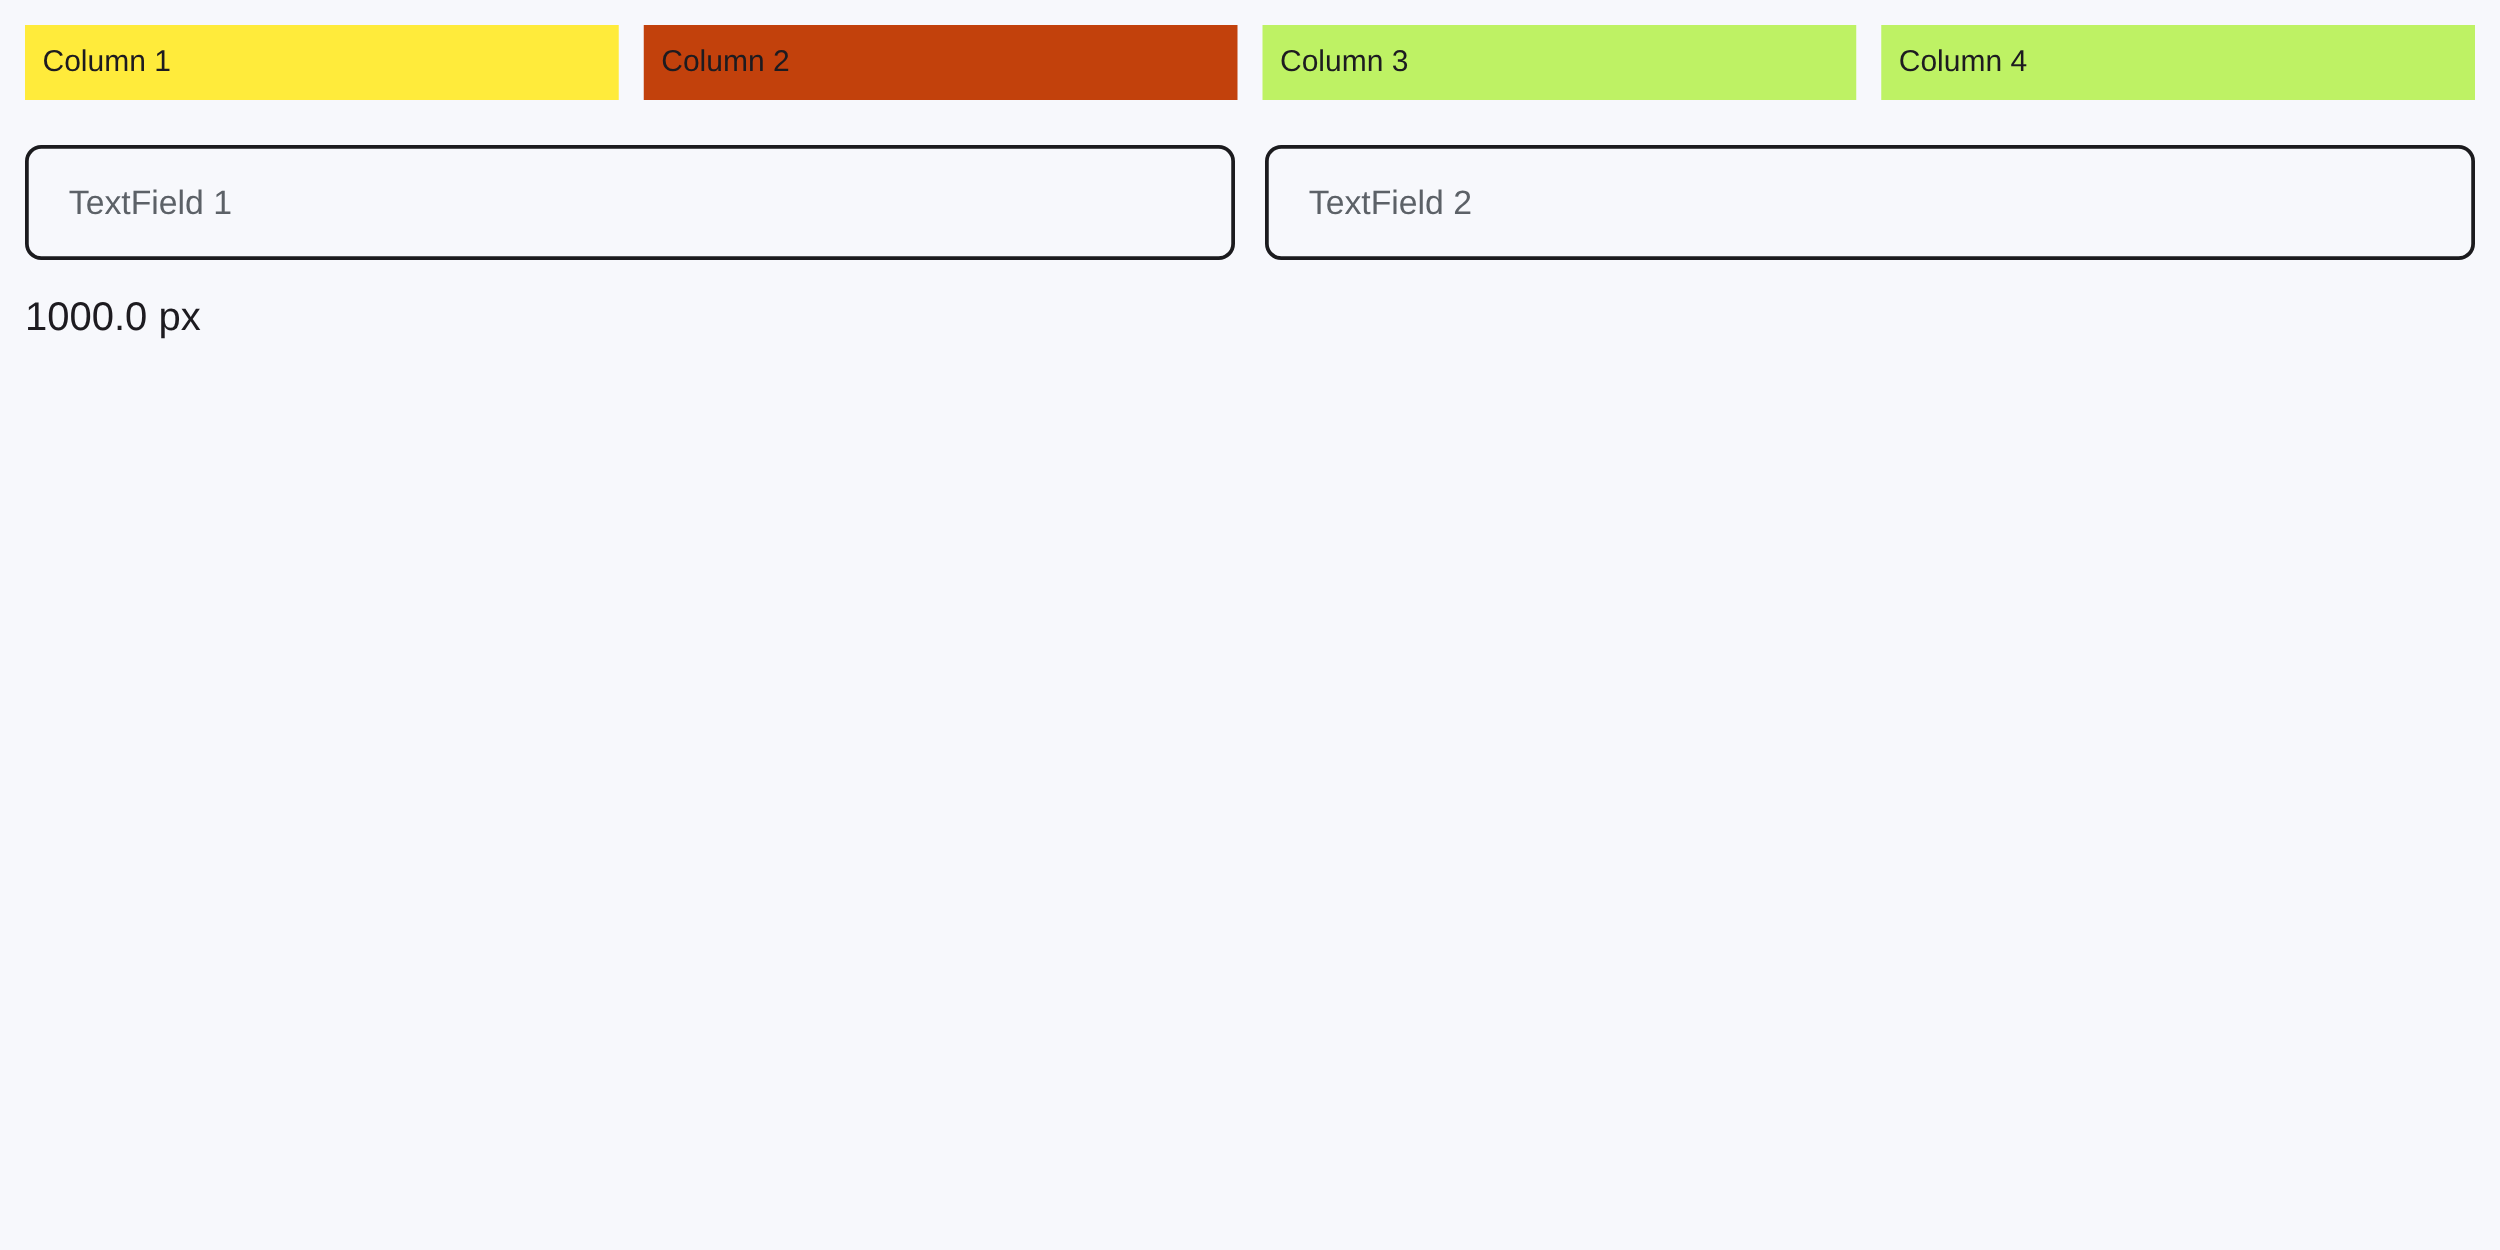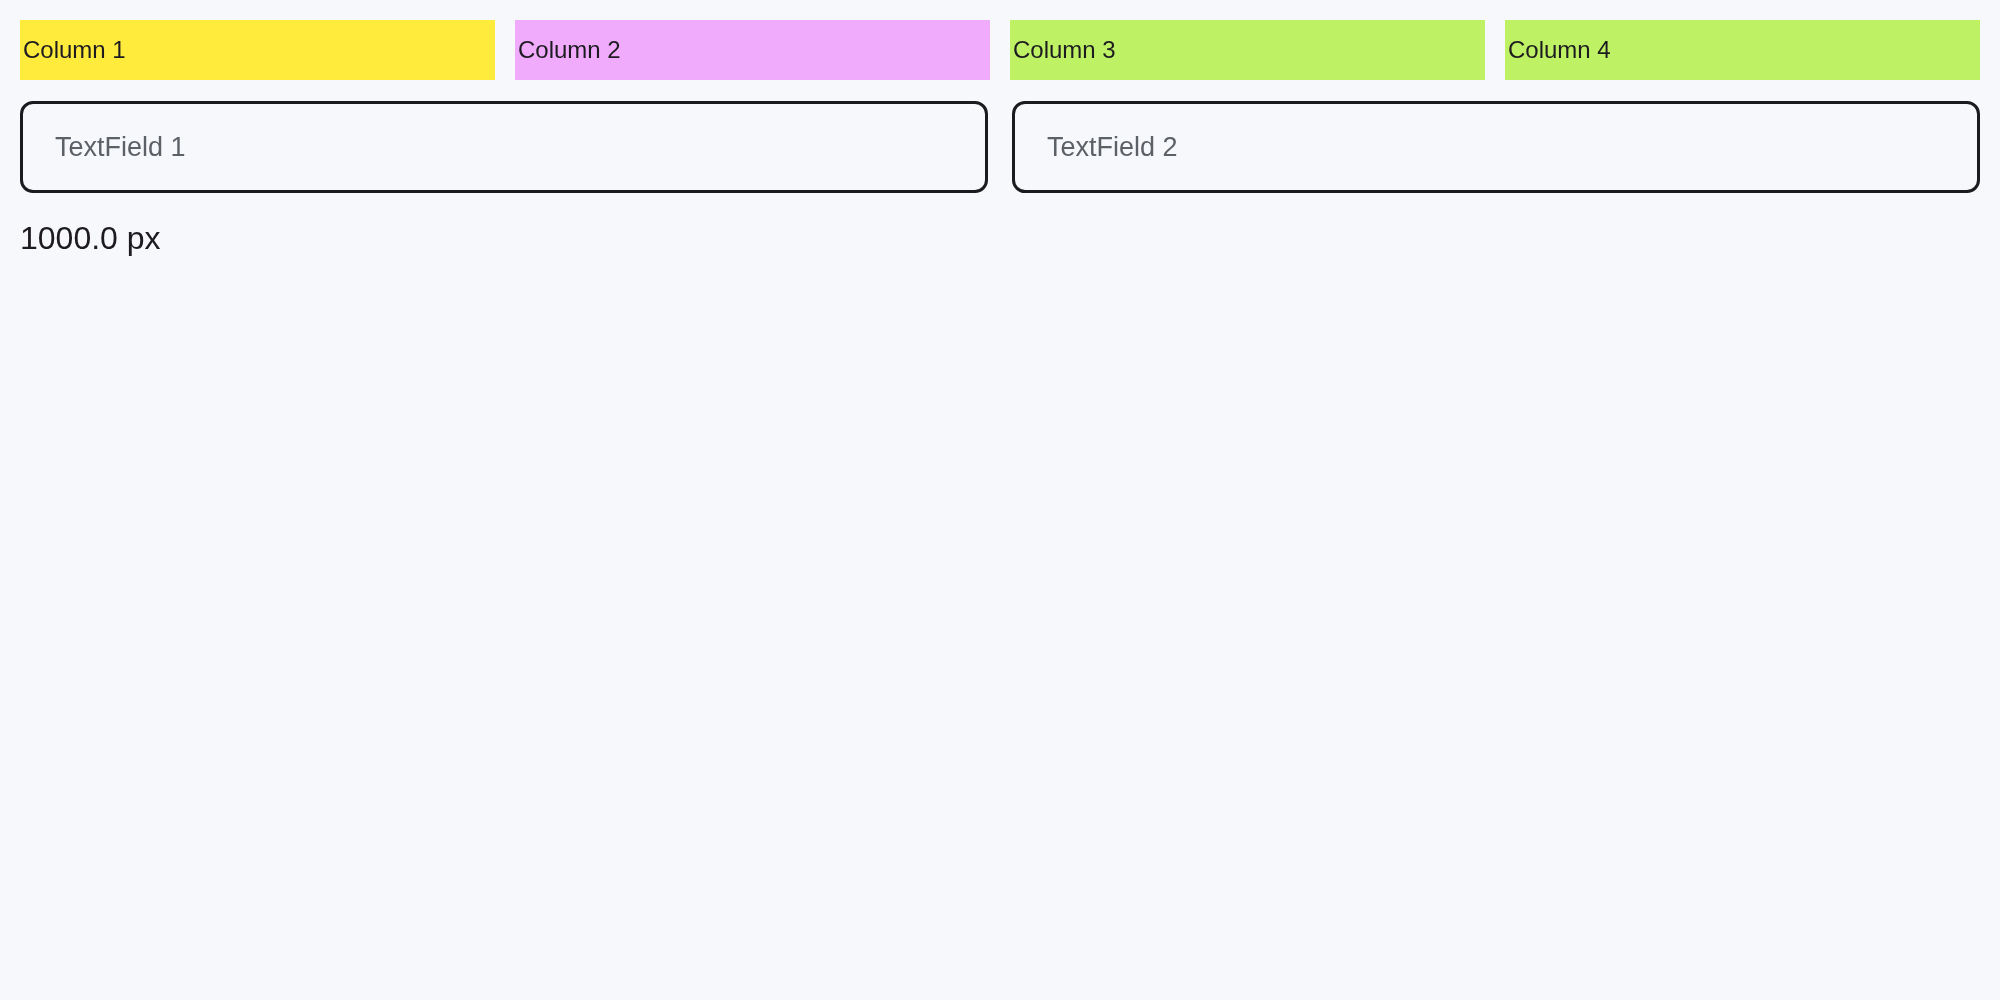--- a/index.html
+++ b/index.html
@@ -17,32 +17,32 @@
     display: flex;
     gap: 20px;
     padding: 20px 20px 0 20px;
   }
   .column-bar {
     flex: 1 1 0;
     height: 60px;
     display: flex;
     align-items: center;
     box-sizing: border-box;
-    padding-left: 3px;
+    padding-left: 14px;
   }
   .column-label {
     font-size: 24px;
     color: #1D1B20;
     white-space: nowrap;
   }
   .fields-row {
     display: flex;
     gap: 24px;
     padding: 0 20px;
-    margin-top: 21px;
+    margin-top: 36px;
   }
   .textfield {
     flex: 1 1 0;
     min-width: 0;
     height: 92px;
     box-sizing: border-box;
     border: 3px solid #1B1B1E;
     border-radius: 13px;
     background: transparent;
     padding: 0 20px 0 32px;
@@ -61,21 +61,21 @@
     color: #1D1B20;
   }
 </style>
 </head>
 <body>
 
 <div class="columns-row">
   <div class="column-bar" style="background: rgb(255, 235, 59);">
     <span class="column-label">Column 1</span>
   </div>
-  <div class="column-bar" style="background: #f0abfc;">
+  <div class="column-bar" style="background: #c2410c;">
     <span class="column-label">Column 2</span>
   </div>
   <div class="column-bar" style="background: #bef264;">
     <span class="column-label">Column 3</span>
   </div>
   <div class="column-bar" style="background: #bef264;">
     <span class="column-label">Column 4</span>
   </div>
 </div>
 

